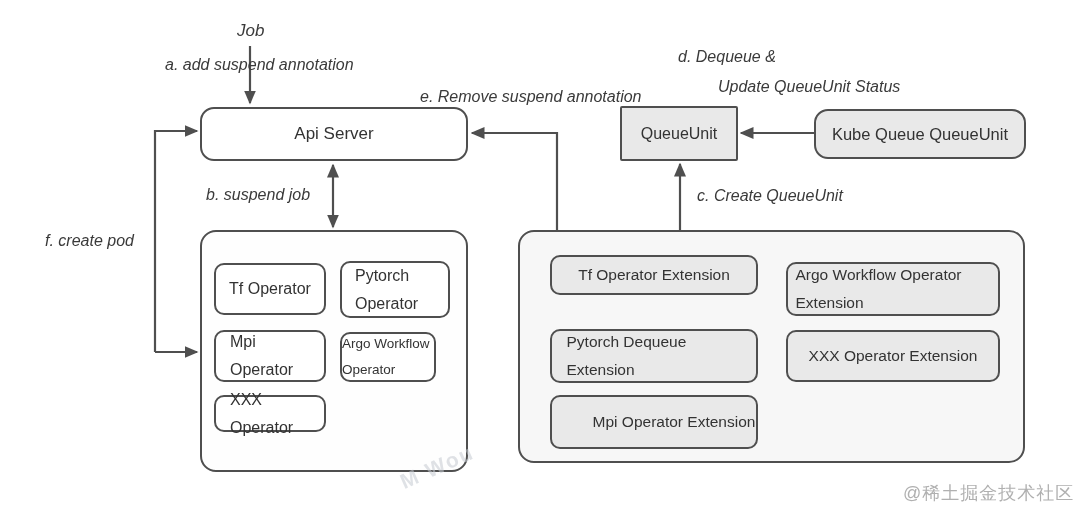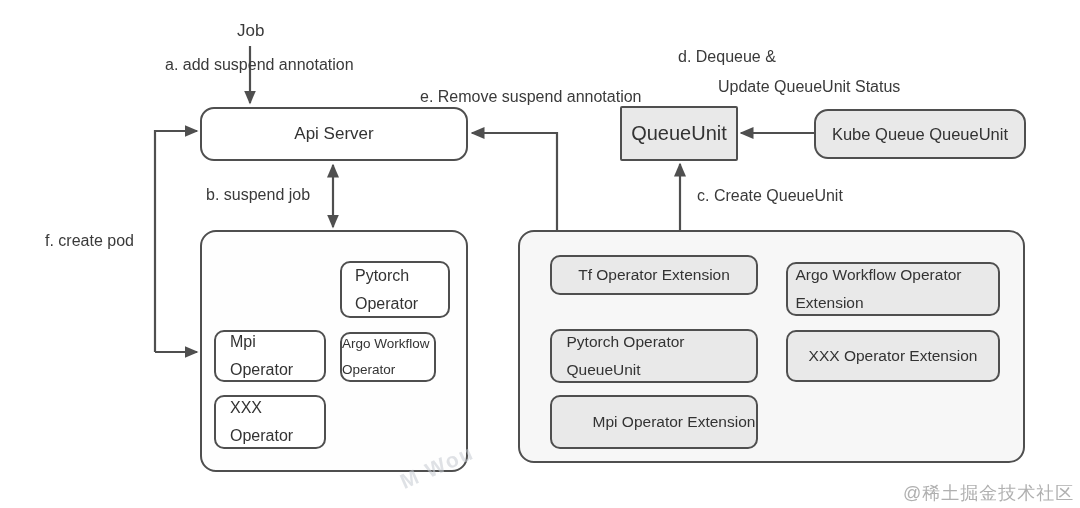--- a/index.html
+++ b/index.html
@@ -3,21 +3,21 @@
 <meta charset="utf-8">
 <style>
   html,body{margin:0;padding:0;background:#fff;}
   .canvas{
     position:relative;width:1080px;height:508px;background:#fff;overflow:hidden;
     font-family:"Liberation Sans",sans-serif;color:var(--text,#333);
   }
   svg.connectors{position:absolute;left:0;top:0;width:1080px;height:508px;pointer-events:none;}
   svg.connectors path{stroke:var(--line,#4f4f4f);stroke-width:2.2;fill:none;}
   svg.connectors marker path{fill:var(--line,#4f4f4f);stroke:none;}
-  .lbl{position:absolute;font-size:16px;color:#3a3a3a;white-space:nowrap;line-height:1.15;}
+  .lbl{position:absolute;font-size:16px;color:#3a3a3a;white-space:nowrap;line-height:1.15;font-style:italic;}
   .node{
     position:absolute;border:2px solid var(--node_border,#4f4f4f);
     display:flex;align-items:center;justify-content:center;text-align:left;
     box-sizing:border-box;background:var(--white_fill,#fff);
   }
   .rounded{border-radius:14px;}
   .gray{background:var(--gray_fill,#e9e9e9);}
   .container-box{position:absolute;border:2px solid var(--node_border,#4f4f4f);border-radius:16px;box-sizing:border-box;}
   .op{border-radius:10px;font-size:16px;line-height:1.75;}
   .op .wrapnarrow{display:inline-block;max-width:80px;}
@@ -28,29 +28,29 @@
   
   #lbl-job{left:237px;top:21px;font-size:17px;}
   #lbl-a{left:165px;top:56px;}
   #lbl-e{left:420px;top:88px;}
   #lbl-d1{left:678px;top:48px;}
   #lbl-d2{left:718px;top:78px;}
   #lbl-b{left:206px;top:186px;}
   #lbl-c{left:697px;top:187px;}
   #lbl-f{left:45px;top:232px;}
   #api-server{left:200px;top:107px;width:268px;height:54px;font-size:17px;}
-  #queue-unit{left:620px;top:106px;width:118px;height:55px;border-radius:2px;font-size:20px;}
+  #queue-unit{left:620px;top:106px;width:118px;height:55px;border-radius:2px;font-size:16px;}
   #kqc{left:814px;top:109px;width:212px;height:50px;font-size:16.5px;}
   #op-container{left:200px;top:230px;width:268px;height:242px;background:#fefefe;}
   #ext-container{left:518px;top:230px;width:507px;height:233px;background:var(--container_fill,#f7f7f7);}
   #op-tf{left:214px;top:263px;width:112px;height:52px;}
   #op-pytorch{left:340px;top:261px;width:110px;height:57px;}
   #op-mpi{left:214px;top:330px;width:112px;height:52px;}
   #op-argo{left:340px;top:332px;width:96px;height:50px;}
-  #op-xxx{left:214px;top:395px;width:112px;height:54px;}
+  #op-xxx{left:214px;top:395px;width:112px;height:37px;}
   #ext-tf{left:550px;top:255px;width:208px;height:40px;}
   #ext-argo{left:786px;top:262px;width:214px;height:54px;}
   #ext-pytorch{left:550px;top:329px;width:208px;height:54px;}
   #ext-xxx{left:786px;top:330px;width:214px;height:52px;}
   #ext-mpi{left:550px;top:395px;width:208px;height:54px;padding-left:40px;}
   #wm-corner{position:absolute;left:903px;top:481px;font-size:18px;color:var(--watermark,#b0b0b0);letter-spacing:1px;}
   #wm-diagonal{
     position:absolute;left:398px;top:455px;font-size:21px;font-weight:bold;
     color:#c6cbd2;opacity:.55;transform:rotate(-24deg);letter-spacing:2px;
   }
@@ -82,40 +82,41 @@
   <div class="lbl" id="lbl-d2">Update QueueUnit Status</div>
   <div class="lbl" id="lbl-b">b. suspend job</div>
   <div class="lbl" id="lbl-c">c. Create QueueUnit</div>
   <div class="lbl" id="lbl-f">f. create pod</div>
 
   <div class="node rounded" id="api-server">Api Server</div>
   <div class="node gray" id="queue-unit">QueueUnit</div>
   <div class="node rounded gray" id="kqc">Kube Queue QueueUnit</div>
 
   <div class="container-box" id="op-container"></div>
+  <div class="node op" id="op-tf">Tf Operator</div>
   <div class="node op" id="op-pytorch">
       <span class="wrapnarrow">Pytorch Operator</span>
     </div>
   <div class="node op" id="op-mpi">
       <span class="wrapnarrow">Mpi Operator</span>
     </div>
   <div class="node op op-small" id="op-argo">
       <span>Argo Workflow Operator</span>
     </div>
   <div class="node op" id="op-xxx">
       <span class="wrapnarrow">XXX Operator</span>
     </div>
 
   <div class="container-box" id="ext-container"></div>
   <div class="node ext gray" id="ext-tf">Tf Operator Extension</div>
   <div class="node ext gray" id="ext-argo">
       <span class="wrapargo">Argo Workflow Operator Extension</span>
     </div>
   <div class="node ext gray" id="ext-pytorch">
-      <span class="wrapmid">Pytorch Operator QueueUnit</span>
+      <span class="wrapmid">Pytorch Dequeue Extension</span>
     </div>
   <div class="node ext gray" id="ext-xxx">XXX Operator Extension</div>
   <div class="node ext gray" id="ext-mpi">Mpi Operator Extension</div>
 
   <div id="wm-diagonal">M Wou</div>
   <div id="wm-corner">@稀土掘金技术社区</div>
 
 </div>
 
 </body></html>

